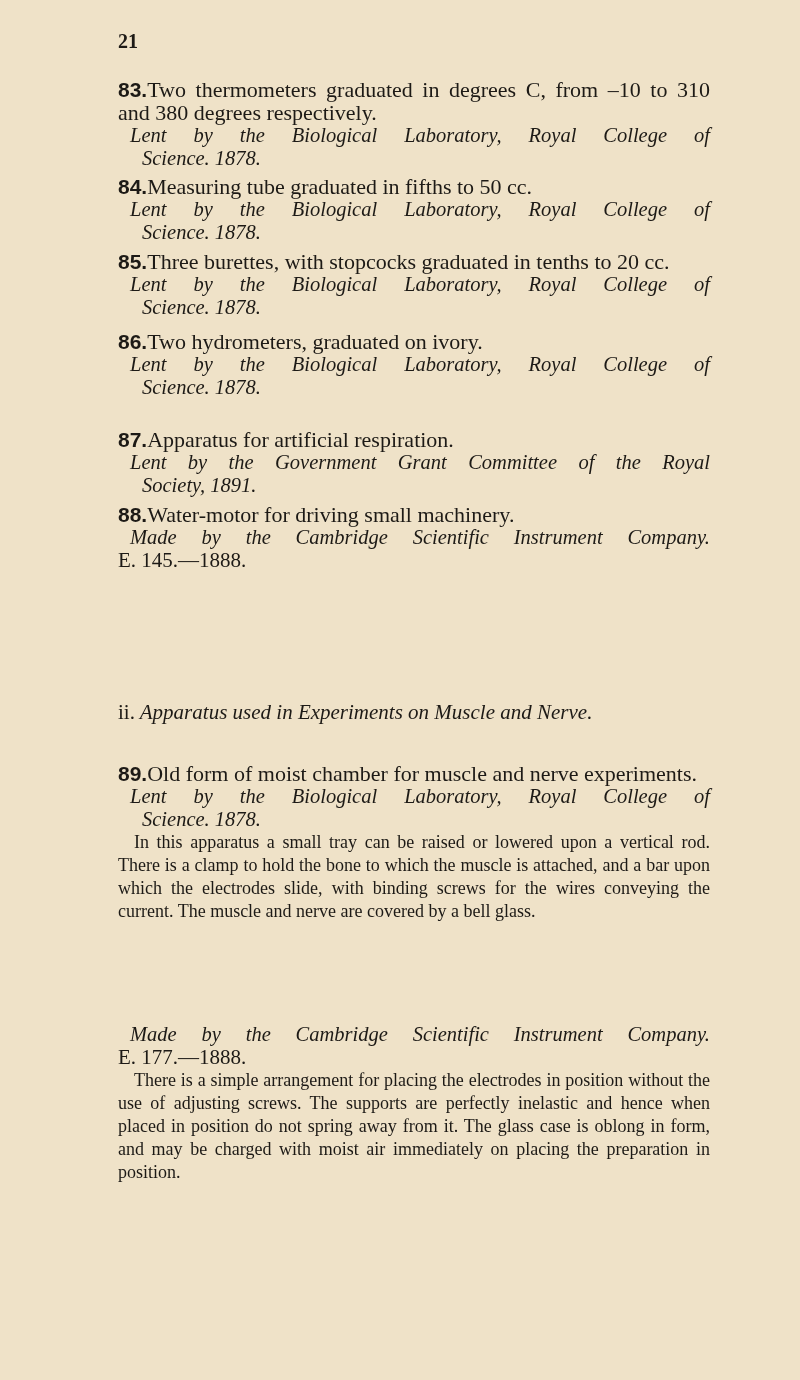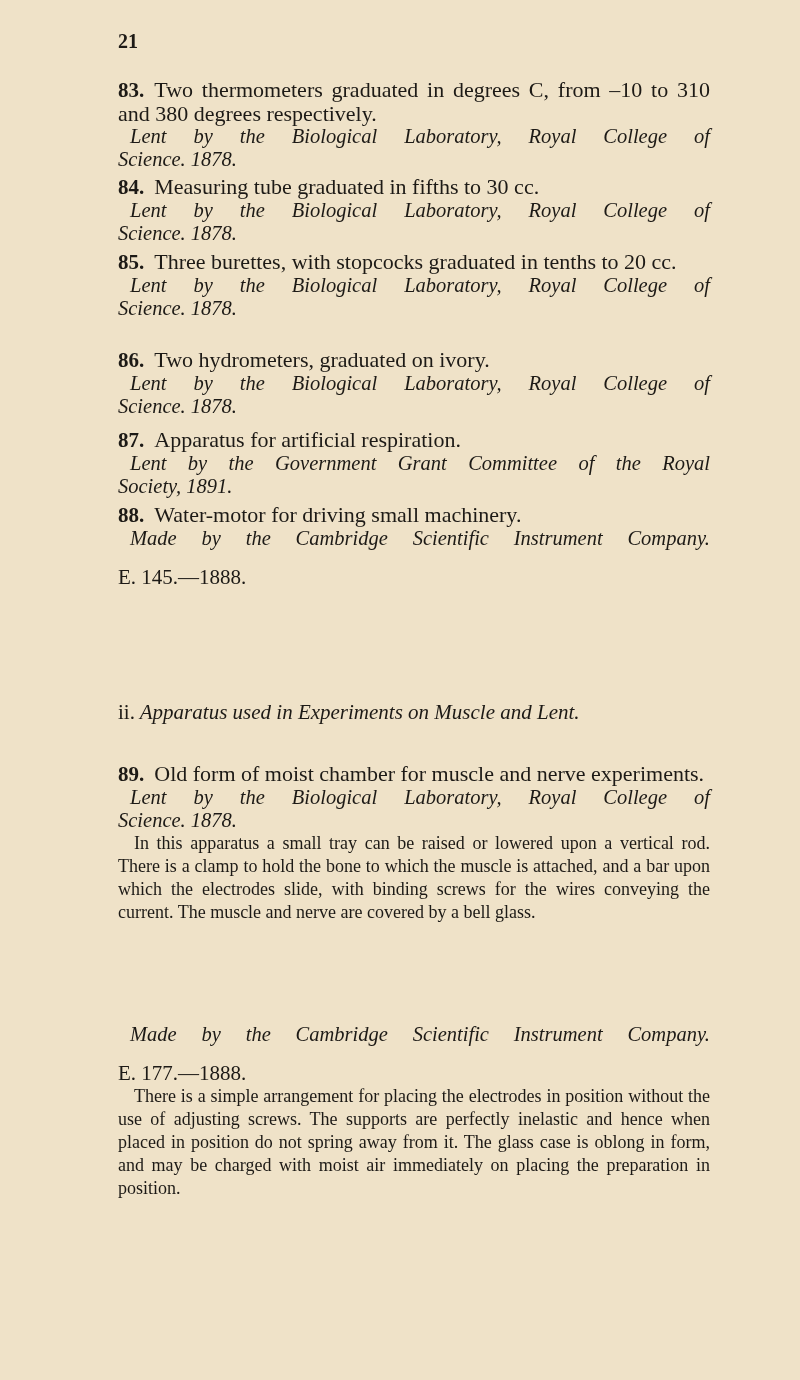--- a/index.html
+++ b/index.html
@@ -8,73 +8,73 @@
       background: #efe2c8;
       color: #1d1a16;
       font-family: "Liberation Serif", "DejaVu Serif", serif;
       position: relative;
       overflow: hidden;
     }
     .page { position: absolute; left: 118px; top: 0; width: 592px; }
     .pnum { position: absolute; left: 0; width: 100%; top: 30px; font-size: 20px; font-weight: bold; }
     .entry { position: absolute; left: 0; width: 100%; }
     .head { font-size: 22px; line-height: 23px; text-align: justify; }
-    .num { font-family: Liberation Serif, serif; font-weight: bold; font-size: 21px; margin-right: 10px; }
+    .num { font-family: Liberation Sans, sans-serif; font-weight: bold; font-size: 21px; margin-right: 0; }
     .cred { font-style: italic; font-size: 20.5px; line-height: 23px; text-align: justify; text-align-last: justify; padding-left: 12px; }
-    .cred.last { text-align-last: left; padding-left: 0; }
-    .ref { font-size: 21px; line-height: 23px; margin-top: 16px; }
+    .cred.last { text-align-last: left; padding-left: 0; margin-left: 24px; }
+    .ref { font-size: 21px; line-height: 23px; }
     .desc { font-size: 18px; line-height: 23px; text-align: justify; text-indent: 16px; margin-top: 0; }
     .section { position: absolute; left: 0; width: 100%; top: 700px; font-size: 21px; font-style: italic; }
     .section .roman { font-style: normal; }
   </style>
 </head>
 <body>
 
 <div class="page">
   <div class="pnum">21</div>
 
   <div class="entry" style="top:78px">
     <div class="head"><span class="num">83.</span><span>Two thermometers graduated in degrees C, from –10 to 310 and 380 degrees respectively.</span></div>
     <div class="cred">Lent by the Biological Laboratory, Royal College of</div>
     <div class="cred last">Science. 1878.</div>
   </div>
 
   <div class="entry" style="top:175px">
-    <div class="head"><span class="num">84.</span><span>Measuring tube graduated in fifths to 30 cc.</span></div>
+    <div class="head"><span class="num">84.</span><span>Measuring tube graduated in fifths to 50 cc.</span></div>
     <div class="cred">Lent by the Biological Laboratory, Royal College of</div>
     <div class="cred last">Science. 1878.</div>
   </div>
 
   <div class="entry" style="top:250px">
     <div class="head"><span class="num">85.</span><span>Three burettes, with stopcocks graduated in tenths to 20 cc.</span></div>
     <div class="cred">Lent by the Biological Laboratory, Royal College of</div>
     <div class="cred last">Science. 1878.</div>
   </div>
 
-  <div class="entry" style="top:348px">
+  <div class="entry" style="top:330px">
     <div class="head"><span class="num">86.</span><span>Two hydrometers, graduated on ivory.</span></div>
     <div class="cred">Lent by the Biological Laboratory, Royal College of</div>
     <div class="cred last">Science. 1878.</div>
   </div>
 
   <div class="entry" style="top:428px">
     <div class="head"><span class="num">87.</span><span>Apparatus for artificial respiration.</span></div>
     <div class="cred">Lent by the Government Grant Committee of the Royal</div>
     <div class="cred last">Society, 1891.</div>
   </div>
 
   <div class="entry" style="top:503px">
     <div class="head"><span class="num">88.</span><span>Water-motor for driving small machinery.</span></div>
     <div class="cred">Made by the Cambridge Scientific Instrument Company.</div>
     <div class="ref">E. 145.—1888.</div>
   </div>
 
   <div class="section">
     <span class="roman">ii.</span>
-    <span>Apparatus used in Experiments on Muscle and Lent.</span>
+    <span>Apparatus used in Experiments on Muscle and Nerve.</span>
   </div>
 
   <div class="entry" style="top:762px">
     <div class="head"><span class="num">89.</span><span>Old form of moist chamber for muscle and nerve experiments.</span></div>
     <div class="cred">Lent by the Biological Laboratory, Royal College of</div>
     <div class="cred last">Science. 1878.</div>
     <div class="desc">In this apparatus a small tray can be raised or lowered upon a vertical rod. There is a clamp to hold the bone to which the muscle is attached, and a bar upon which the electrodes slide, with binding screws for the wires conveying the current. The muscle and nerve are covered by a bell glass.</div>
   </div>
 
   <div class="entry" style="top:1023px">

